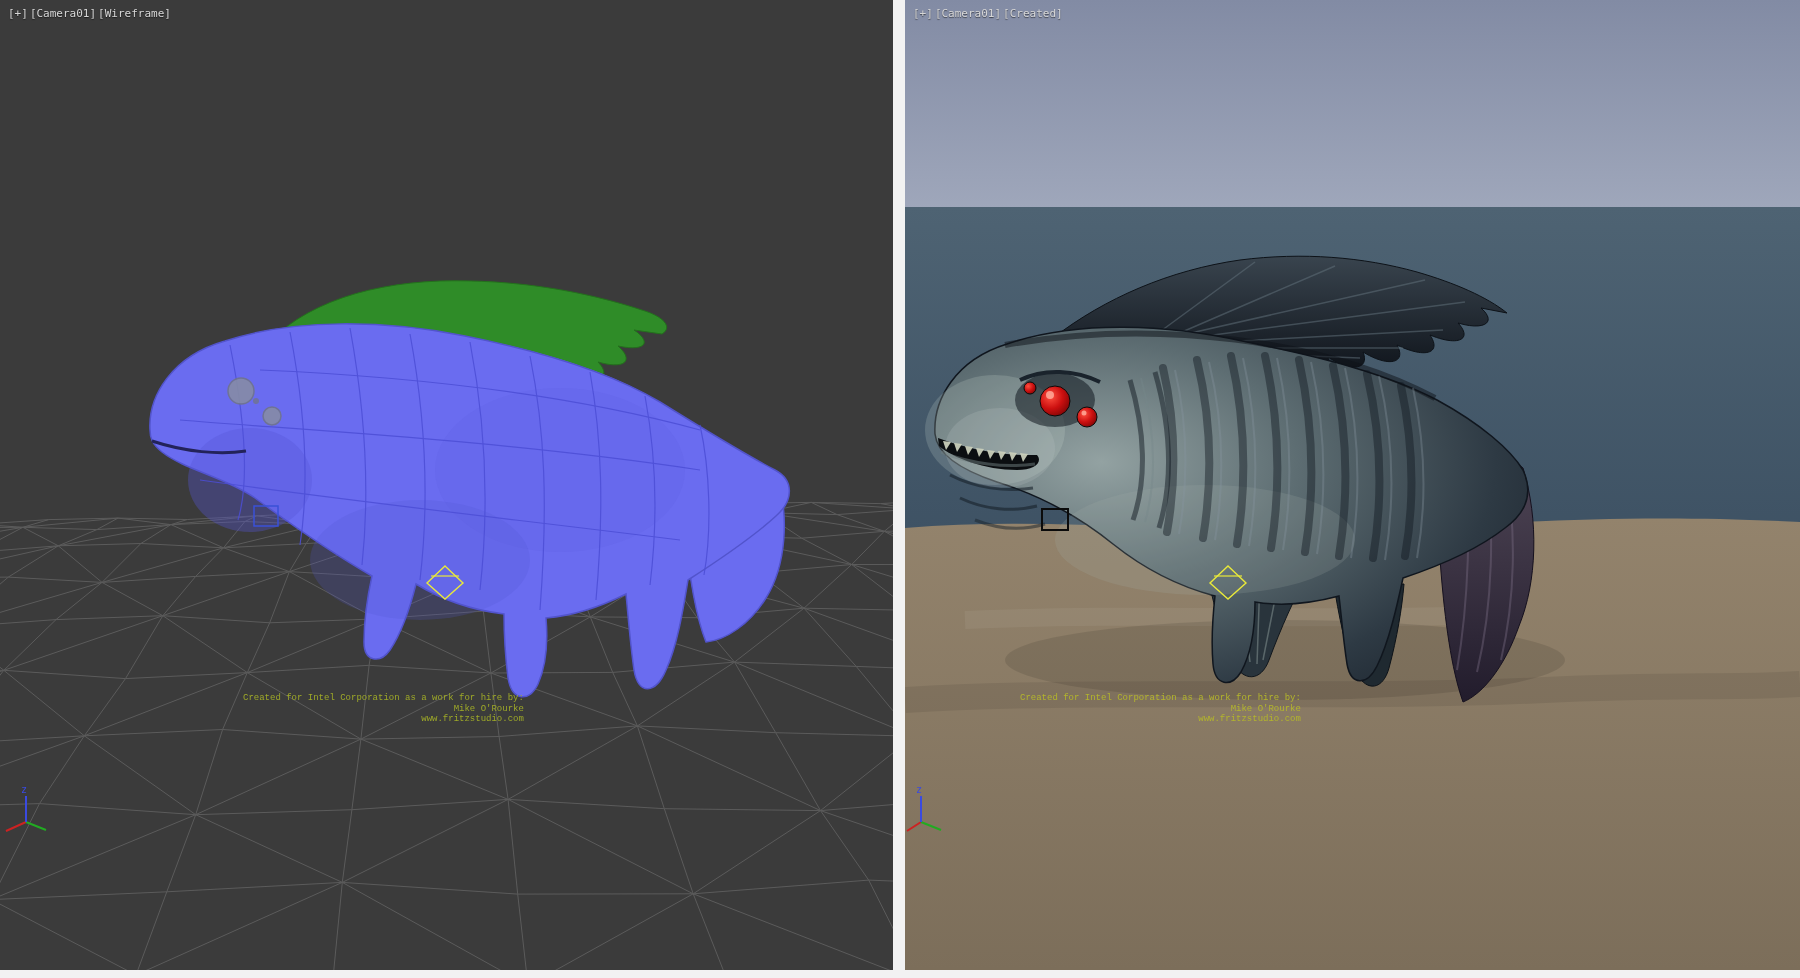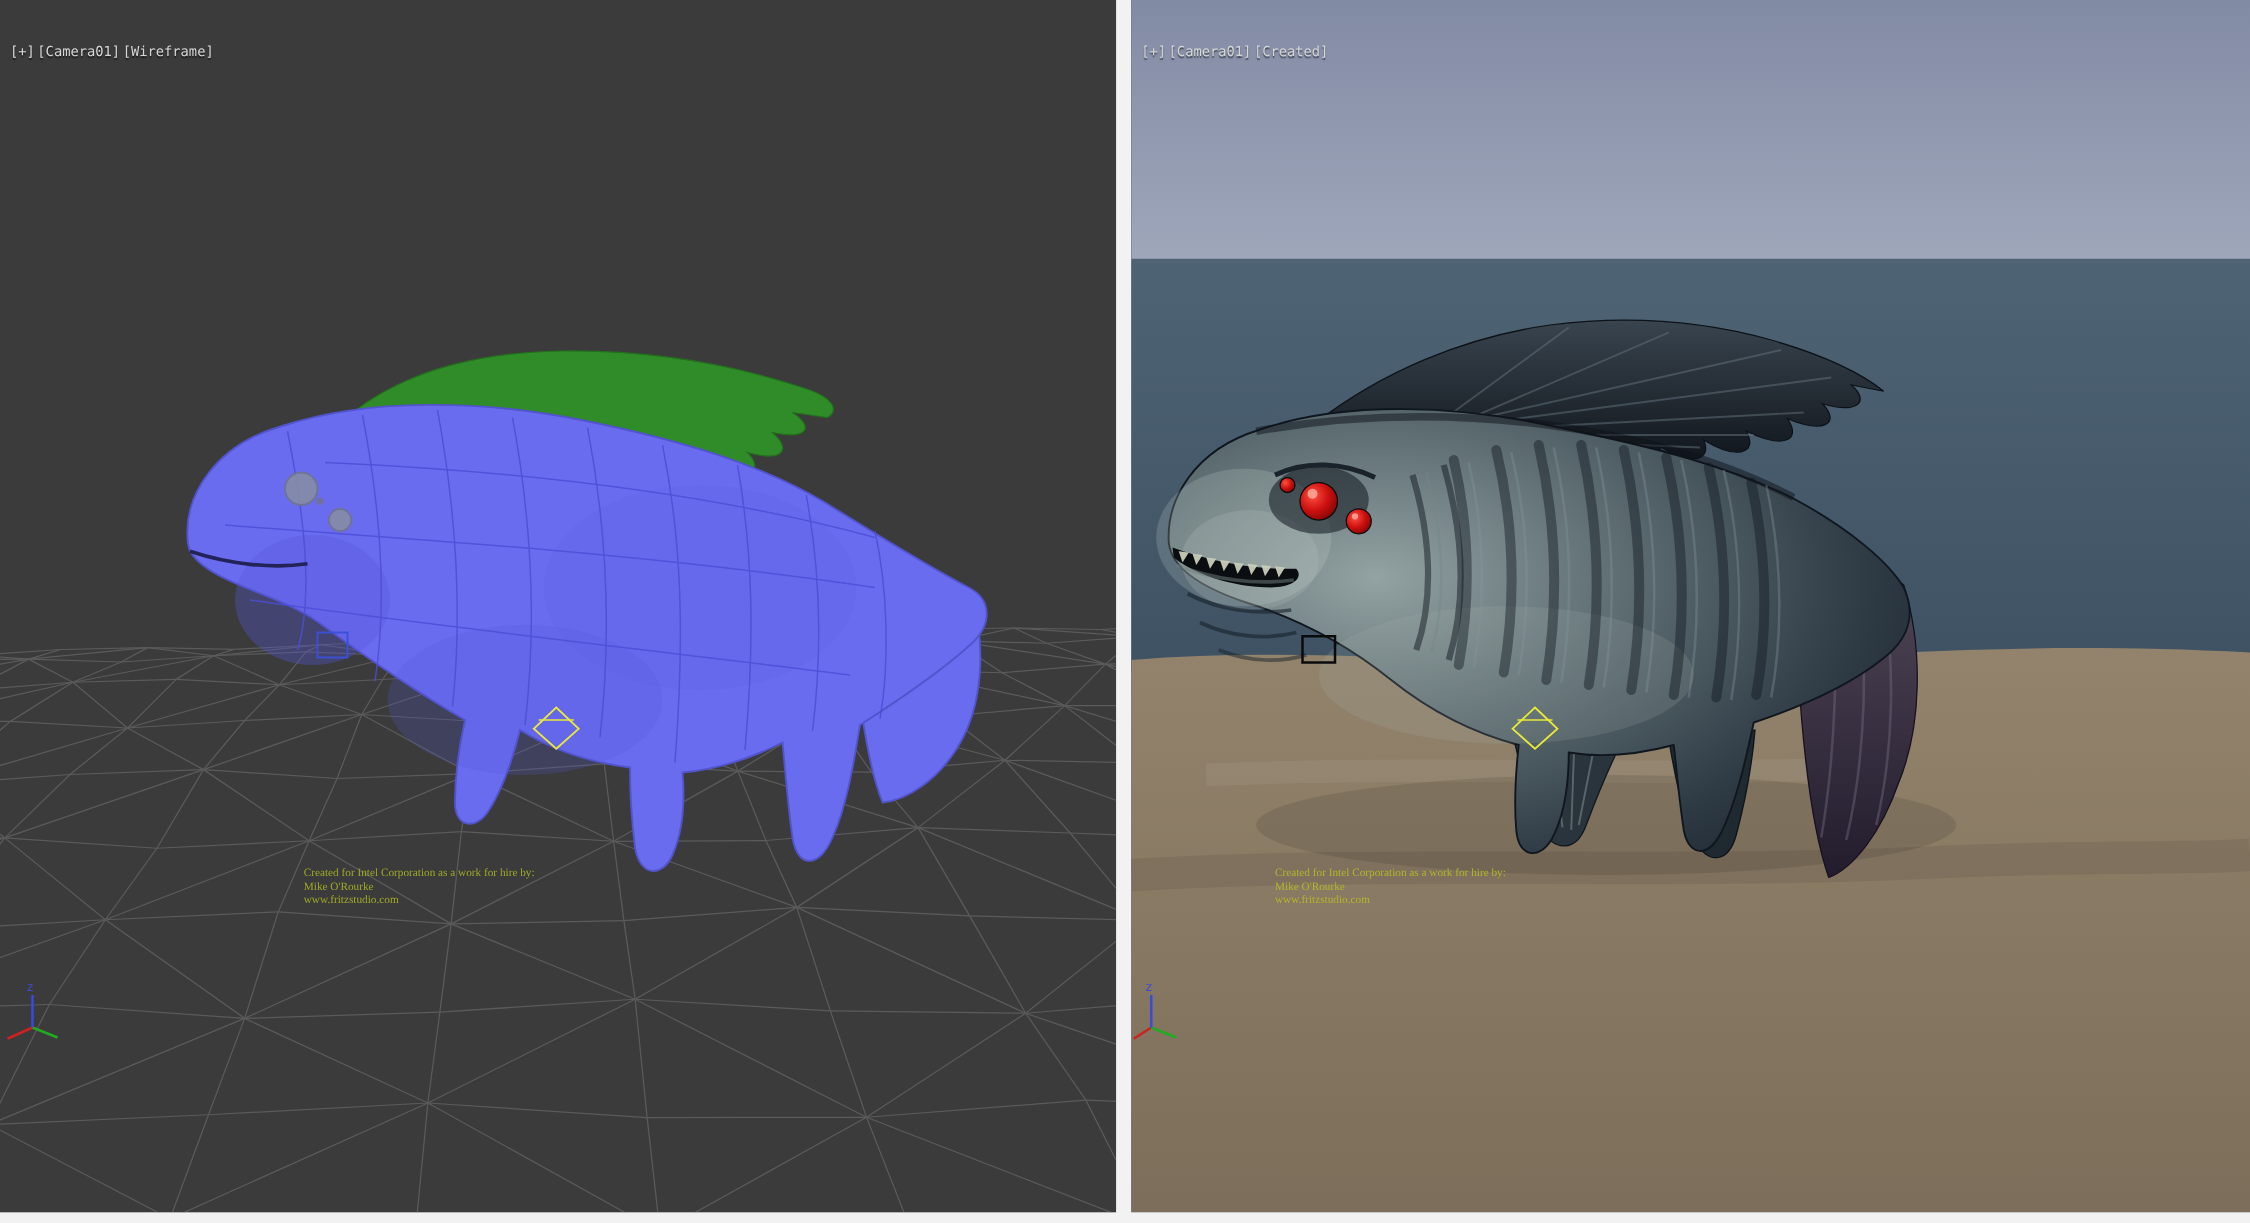--- a/index.html
+++ b/index.html
@@ -6,23 +6,23 @@
   html,body{margin:0;padding:0;background:#f2f2f2;}
   body{width:1800px;height:978px;overflow:hidden;font-family:"DejaVu Sans",sans-serif;}
   .stage{position:relative;width:1800px;height:978px;background:#f2f2f2;}
   .viewport{position:absolute;top:0;height:970px;overflow:hidden;}
   .viewport.left{left:0;width:893px;background:#3b3b3b;}
   .viewport.right{left:905px;width:895px;background:#46596a;}
   .divider{position:absolute;left:893px;top:0;width:12px;height:970px;background:#f2f2f2;cursor:col-resize;}
   .bottom-strip{position:absolute;left:0;top:970px;width:1800px;height:8px;background:#f2f2f2;}
   svg{display:block;position:absolute;left:0;top:0;}
   .vp-label{position:absolute;left:8px;top:7px;font-family:"DejaVu Sans Mono","Liberation Mono",monospace;
-            font-size:11px;color:#d6d6d6;text-shadow:0 1px 1px rgba(0,0,0,.55);white-space:nowrap;margin-top:28px;}
+            font-size:11px;color:#d6d6d6;text-shadow:0 1px 1px rgba(0,0,0,.55);white-space:nowrap;}
   .vp-label span{margin-right:2px;cursor:pointer;}
-  .watermark{position:absolute;font-size:9px;line-height:10.5px;font-family:Liberation Serif, serif;}
+  .watermark{position:absolute;font-size:9px;line-height:10.5px;font-family:Liberation Mono, monospace;text-align:right;}
   .viewport.left .watermark{left:243px;top:693px;color:#9ea928;}
   .viewport.right .watermark{left:115px;top:693px;color:#b3b52c;}
 </style>
 </head>
 <body>
 
 <div class="stage">
 
   <section class="viewport left">
     <svg width="893" height="970" viewBox="0 0 893 970">

